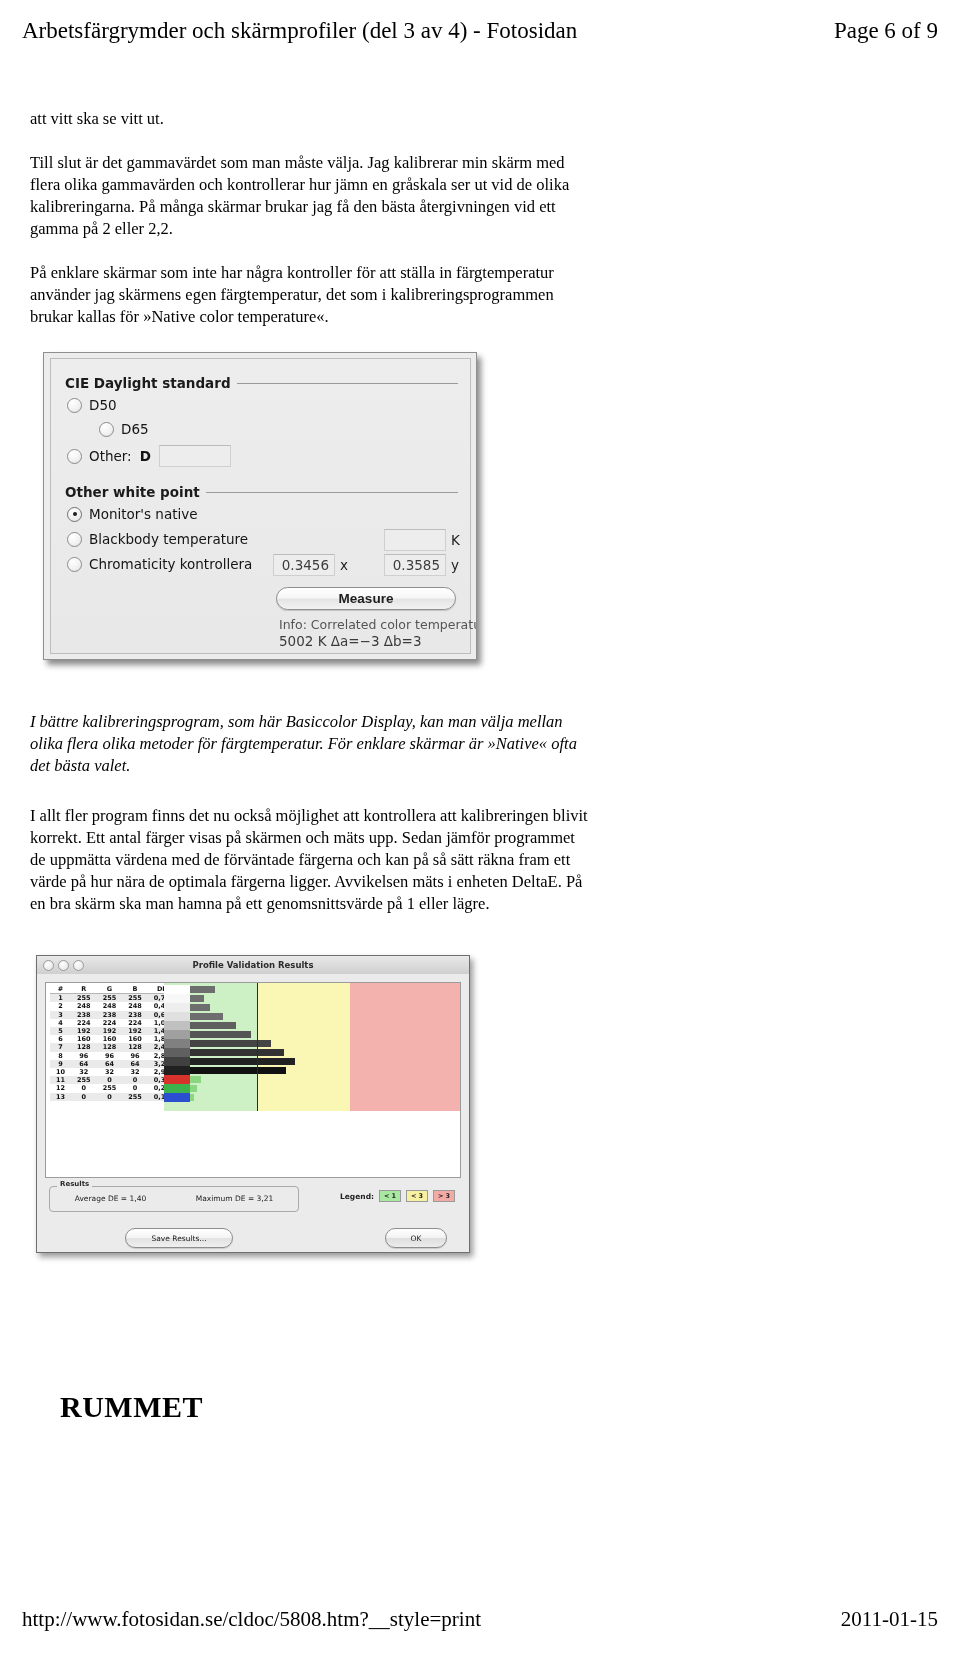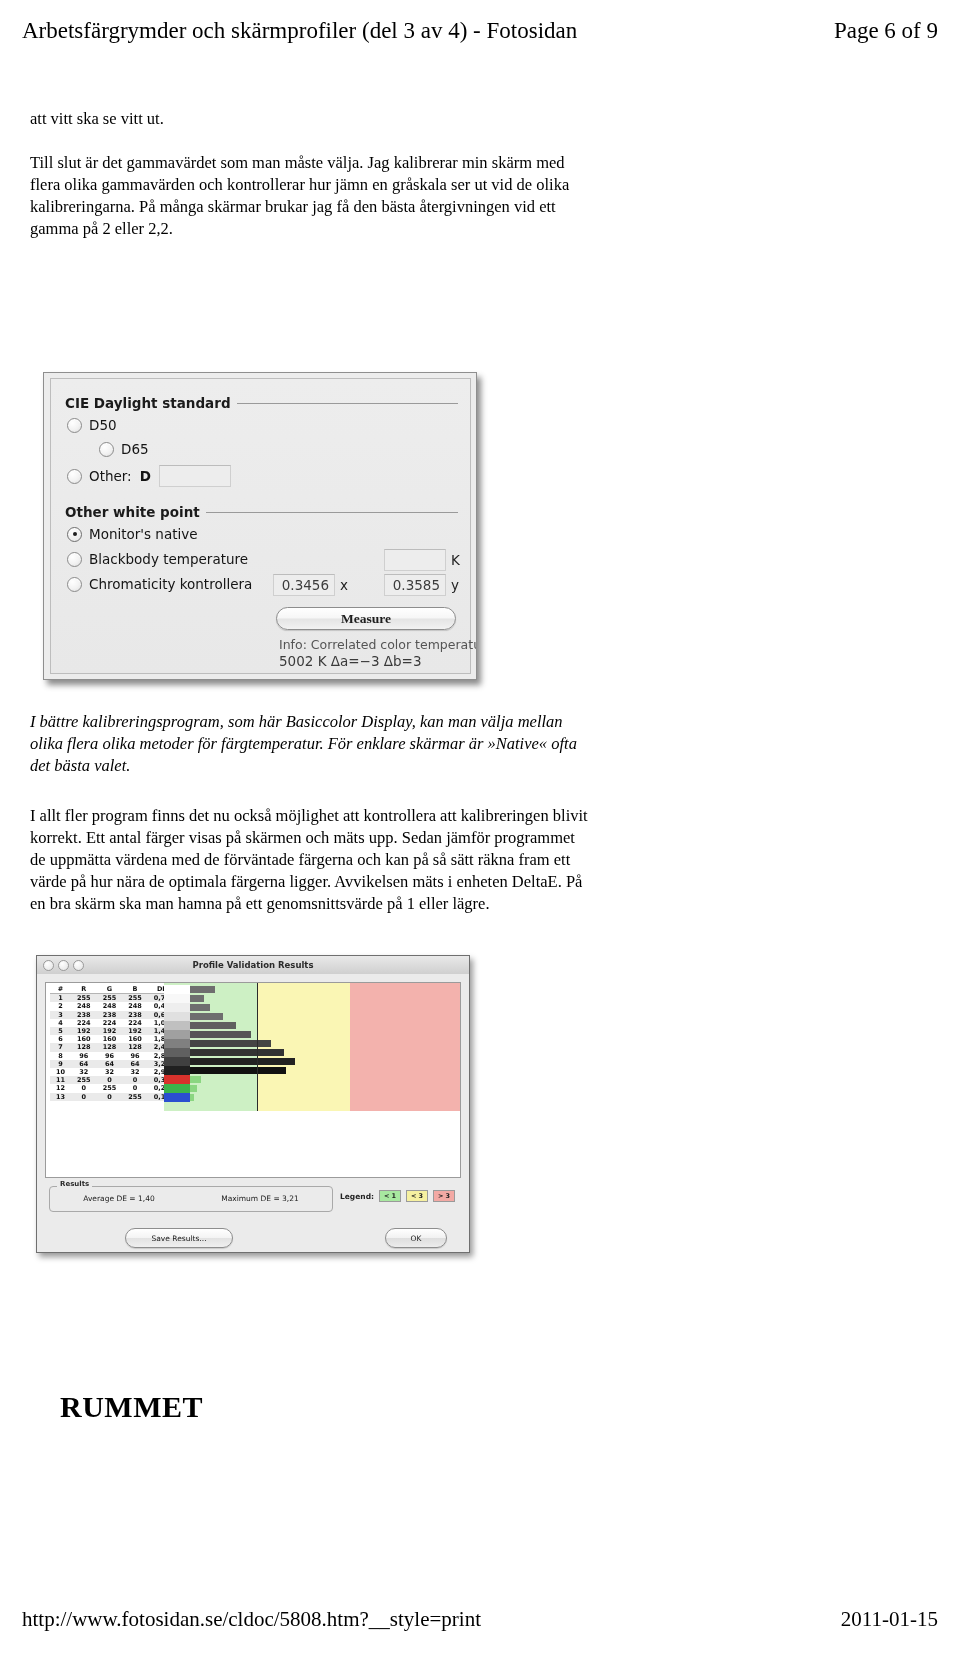--- a/index.html
+++ b/index.html
@@ -51,21 +51,21 @@
   .pg-footer {
     position:absolute; left:0; bottom:22px; width:960px;
     display:flex; align-items:baseline; justify-content:space-between;
     padding:0 22px; box-sizing:border-box;
     font-size:21px;
     gap:16px;
   }
 
   
   .fig1 {
-    position:absolute; left:40px; top:369px;
+    position:absolute; left:40px; top:349px;
     width:440px; height:315px;
   }
   .fig1 .shot {
     position:absolute; left:3px; top:3px; width:434px; height:308px;
     background:#ececec;
     border:1px solid #8e8e8e;
     box-shadow:4px 5px 6px rgba(0,0,0,0.45);
     box-sizing:border-box;
     overflow:hidden;
   }
@@ -123,21 +123,21 @@
   }
 
   .btn-measure {
     position:absolute;
     height:23px;
     border:1px solid #8d8d8d;
     border-radius:12px;
     background:linear-gradient(180deg,#ffffff 0%, #f6f6f6 48%, #e4e4e4 52%, #f2f2f2 100%);
     box-shadow:0 1px 1px rgba(0,0,0,0.16);
     display:flex; align-items:center; justify-content:center;
-    font-family:Liberation Serif, serif;
+    font-family:Liberation Sans, sans-serif;
     font-size:13.5px; font-weight:bold; color:#1d1d1d;
     box-sizing:border-box;
   }
   .info-line {
     position:absolute;
     font-family:"DejaVu Sans", sans-serif;
     font-size:12.5px; color:#555; white-space:nowrap;
   }
 
   
@@ -189,21 +189,21 @@
   }
   table.vt thead th { border-bottom:1px solid #b4b4b4; }
   table.vt tbody tr:nth-child(odd) { background:#eaeaea; }
   table.vt td.idx { text-align:center; }
 
   .swatch-area { position:absolute; left:118px; top:0; right:0; bottom:0; }
   .sw { position:absolute; }
   .chart-line { position:absolute; background:#2b2b2b; width:1px; }
 
   .results-box {
-    position:absolute; left:12px; top:212px; width:284px; height:26px;
+    position:absolute; left:12px; top:212px; width:250px; height:26px;
     border:1px solid #a9a9a9; border-radius:4px; box-sizing:border-box;
     background:#ebebeb;
   }
   .results-legend {
     position:absolute; left:20px; top:206px;
     font-family:"DejaVu Sans", sans-serif;
     font-size:7px; font-weight:bold; color:#2a2a2a;
     background:#ebebeb; padding:0 3px;
   }
   .results-text {
@@ -244,20 +244,21 @@
 <div class="page">
 
   <div class="pg-header">
     <span class="hdr-title">Arbetsfärgrymder och skärmprofiler (del 3 av 4) - Fotosidan</span>
     <span class="hdr-page">Page 6 of 9</span>
   </div>
 
   <div class="content">
     <p class="body-text">att vitt ska se vitt ut.</p>
     <p class="body-text">Till slut är det gammavärdet som man måste välja. Jag kalibrerar min skärm med flera olika gammavärden och kontrollerar hur jämn en gråskala ser ut vid de olika kalibreringarna. På många skärmar brukar jag få den bästa återgivningen vid ett gamma på 2 eller 2,2.</p>
+    <p class="body-text">På enklare skärmar som inte har några kontroller för att ställa in färgtemperatur använder jag skärmens egen färgtemperatur, det som i kalibreringsprogrammen brukar kallas för »Native color temperature«.</p>
   </div>
 
   <div class="fig1">
     <div class="shot">
       <div class="inner">
 
         <div class="grp-label-row" style="top:16px;">
           <span class="grp-label">CIE Daylight standard</span>
           <span class="grp-rule"></span>
         </div>

